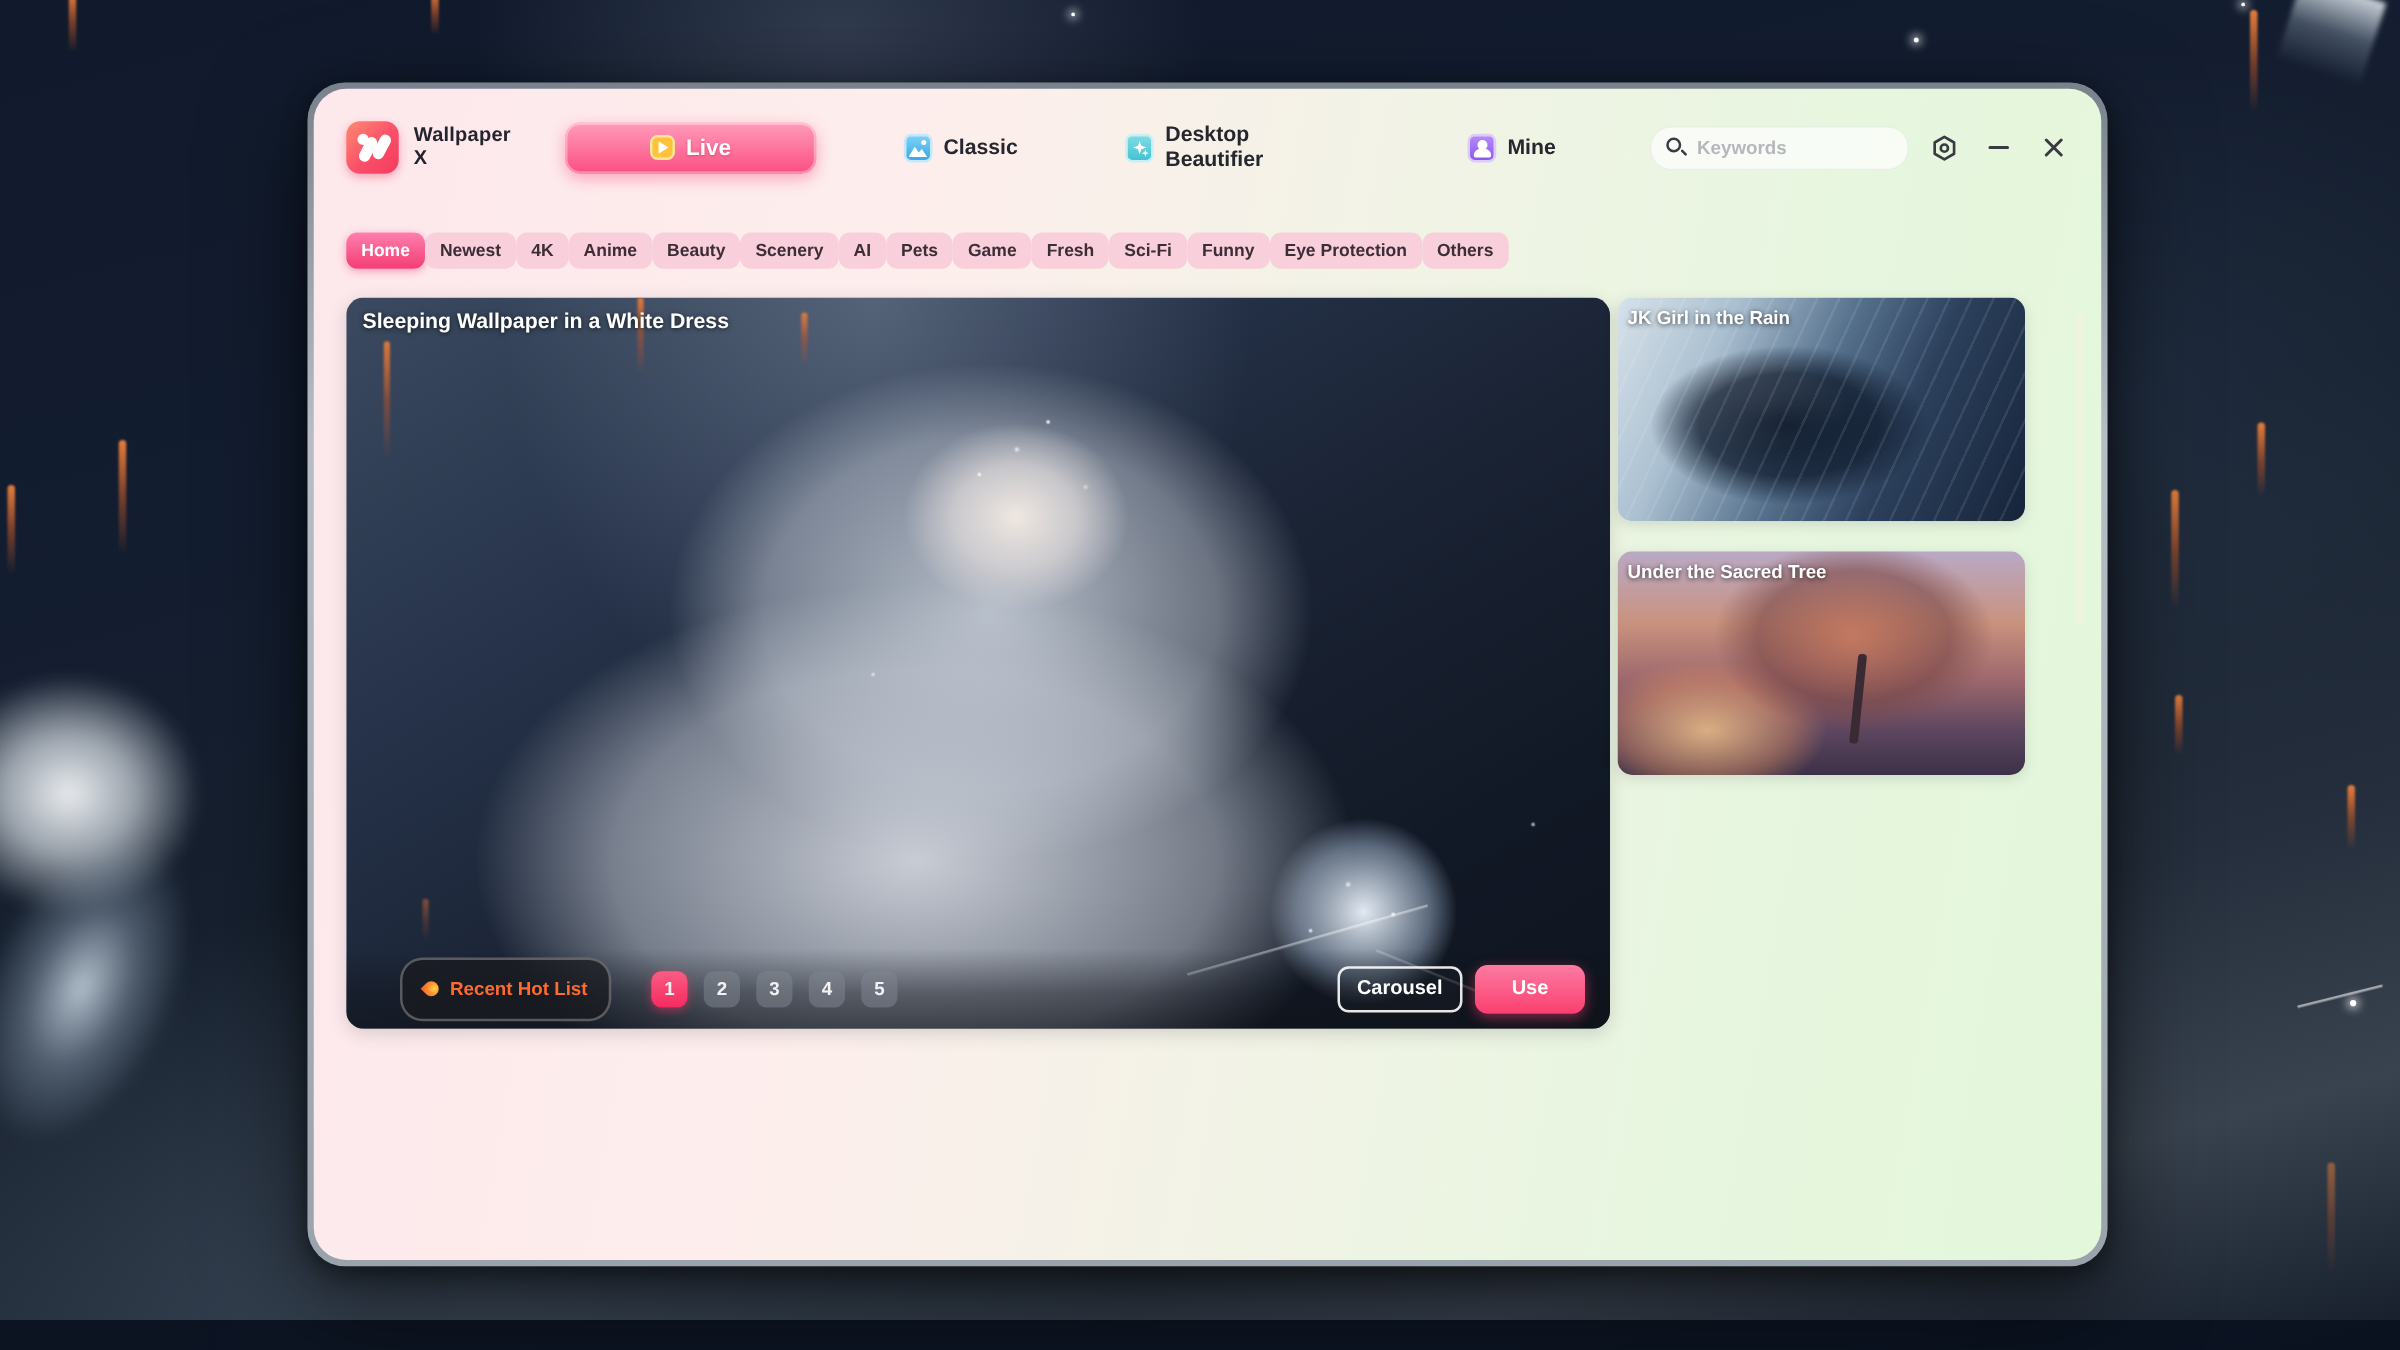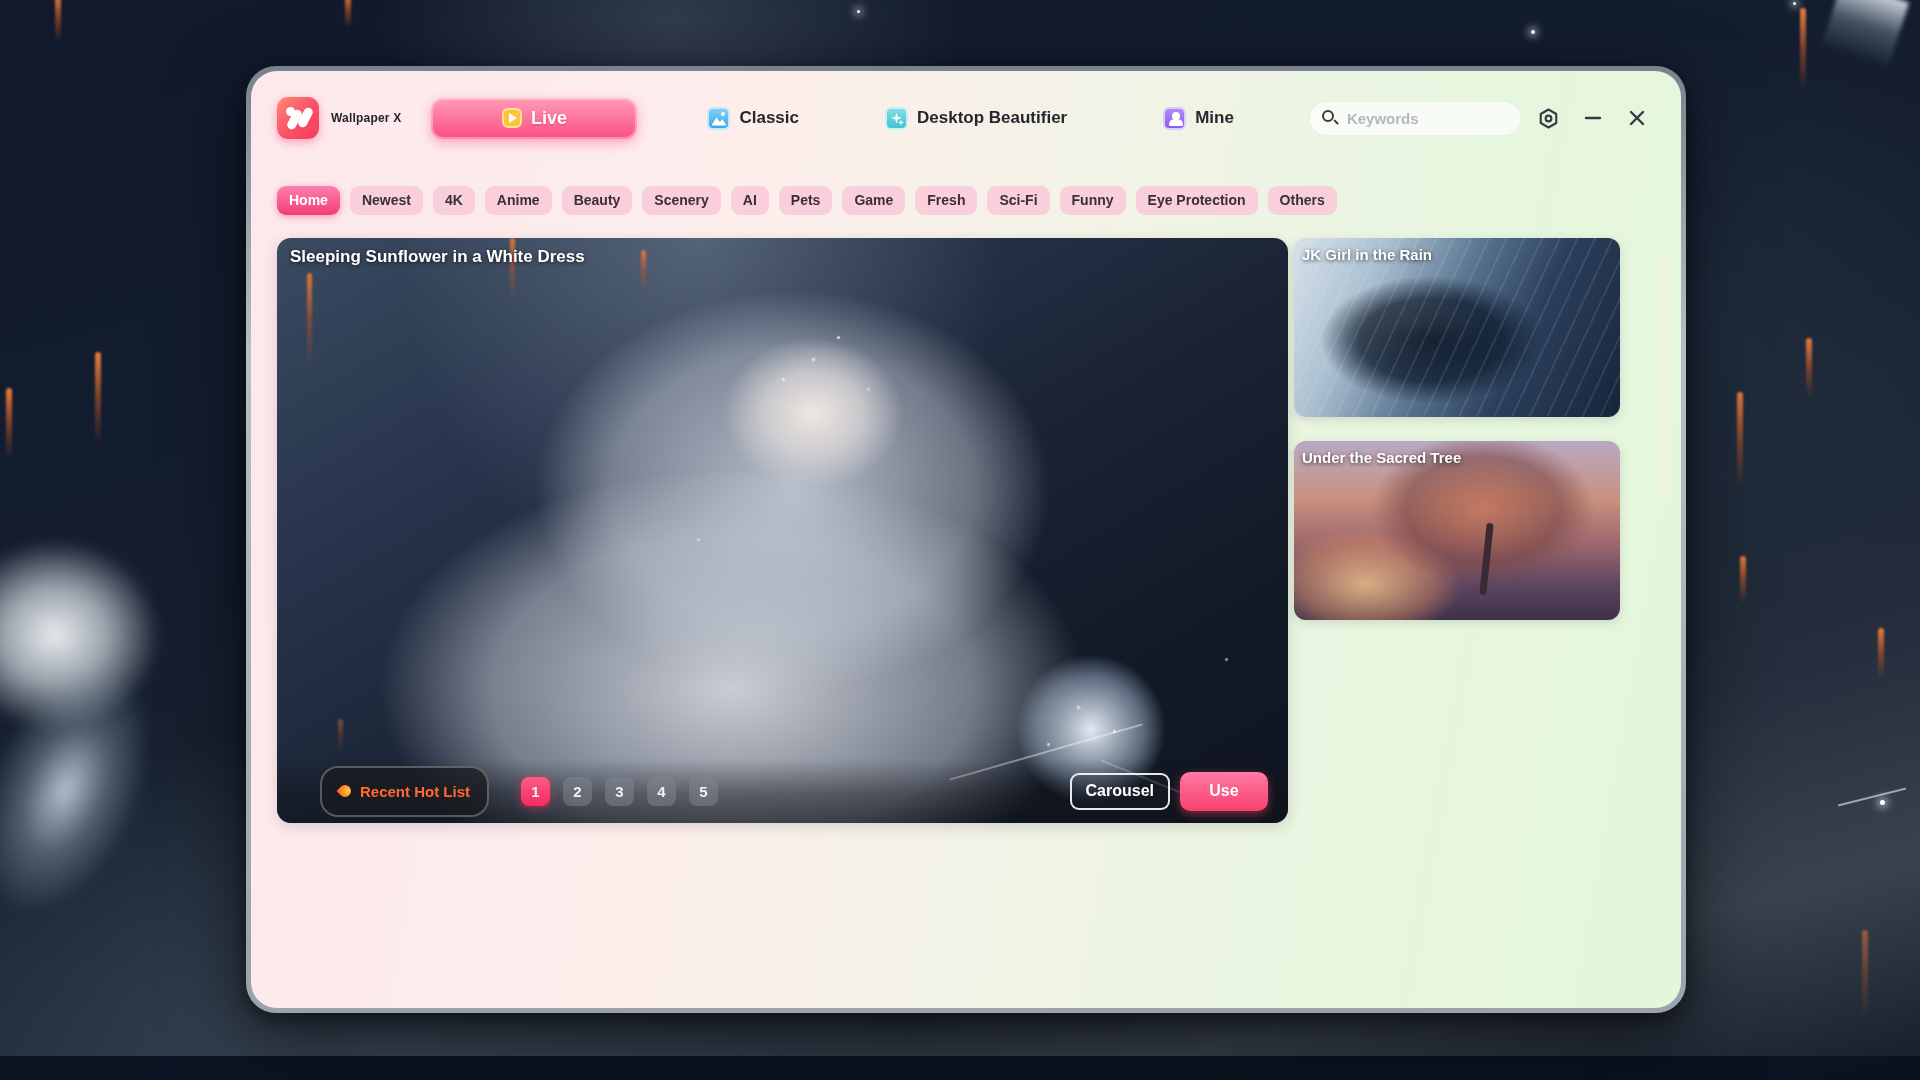--- a/index.html
+++ b/index.html
@@ -36,21 +36,21 @@
     background:linear-gradient(100deg,#fde8ec 0%,#fdeeec 32%,#f2f3e6 55%,#e7f6df 78%,#e3f7db 100%); }
 
   
   .topbar { position:absolute; left:26px; right:26px; top:25px; height:44px; display:flex; align-items:center; }
   .logo { position:relative; width:42px; height:42px; border-radius:11px; flex:0 0 auto;
     background:linear-gradient(135deg,#ff8a70 0%,#fa4f68 55%,#f63a5e 100%);
     box-shadow:0 3px 8px rgba(246,58,94,.4); }
   .logo .ldot { position:absolute; left:9px; top:10px; width:9px; height:9px; border-radius:50%; background:#fff; }
   .logo .lbar { position:absolute; width:9px; height:21px; background:#fff; border-radius:5px; transform:rotate(28deg); }
   .logo .lb1 { left:13px; top:12px; } .logo .lb2 { left:24px; top:10px; }
-  .app-title { margin-left:12px; font-size:12px; font-weight:700; color:#24242e; letter-spacing:.2px; }
+  .app-title { margin-left:12px; font-size:16px; font-weight:700; color:#24242e; letter-spacing:.2px; }
 
   .tab-live { margin-left:30px; width:206px; height:41px; border-radius:12px; display:flex; align-items:center; justify-content:center; gap:9px;
     background:linear-gradient(180deg,#ff9cba 0%,#fb4e81 100%);
     box-shadow:0 4px 12px rgba(250,78,129,.45), inset 0 0 0 2px rgba(255,255,255,.35); cursor:pointer; }
   .tab-live .play-badge { width:20px; height:20px; border-radius:6px; background:#ffc23a; border:2px solid #ffe49a;
     display:flex; align-items:center; justify-content:center; }
   .tab-live .play-tri { width:9px; height:10px; background:#fff; clip-path:polygon(12% 0%, 100% 50%, 12% 100%); margin-left:1px; }
   .tab-live .lbl { color:#fff; font-size:18px; font-weight:700; text-shadow:0 1px 2px rgba(200,40,90,.5); }
 
   .nav-item { display:flex; align-items:center; gap:9px; cursor:pointer; }
@@ -77,21 +77,21 @@
   .mag .ring { position:absolute; left:0; top:0; width:12px; height:12px; border:2.4px solid #3a3a42; border-radius:50%; }
   .mag .stem { position:absolute; left:11px; top:11px; width:6px; height:2.4px; background:#3a3a42; border-radius:2px; transform:rotate(45deg); }
   .search input { border:none; outline:none; background:transparent; font-family:"Liberation Sans",sans-serif;
     font-size:15px; color:#555; width:140px; }
   .search input::placeholder { color:#b4b8bc; font-weight:600; }
 
   .winctl { display:flex; align-items:center; margin-left:16px; gap:20px; }
   .ctl { width:24px; height:24px; display:flex; align-items:center; justify-content:center; cursor:pointer; }
 
   
-  .cats { position:absolute; left:26px; top:115px; display:flex; gap:10px; }
+  .cats { position:absolute; left:26px; top:115px; display:flex; }
   .cat { height:29px; line-height:29px; padding:0 12px; border-radius:9px; background:#f8cfda;
     color:#3c2e36; font-size:14px; font-weight:700; cursor:pointer; white-space:nowrap; }
   .cat.active { background:linear-gradient(180deg,#fd7fae 0%,#f43d74 100%); color:#fff;
     box-shadow:0 2px 7px rgba(244,61,116,.45); }
 
   
   .featured { position:absolute; left:26px; top:167px; width:1011px; height:585px; border-radius:14px; overflow:hidden;
     box-shadow:0 4px 14px rgba(60,60,70,.18); cursor:pointer; }
   .feat-art { position:absolute; inset:0;
     background:
@@ -321,21 +321,21 @@
 
     <div class="featured">
       <div class="feat-art"></div>
       <div class="fstreak" style="left:3%;top:6%;height:95px;"></div>
       <div class="fstreak" style="left:23%;top:0;height:62px;"></div>
       <div class="fstreak" style="left:36%;top:2%;height:42px;"></div>
       <div class="fstreak" style="left:6%;bottom:12%;height:34px;opacity:.5;"></div>
       <div class="feat-sparkles"></div>
       <div class="fcrack" style="right:14%;bottom:12%;width:200px;transform:rotate(-16deg);"></div>
       <div class="fcrack" style="right:8%;bottom:7%;width:110px;transform:rotate(22deg);opacity:.6;"></div>
-      <div class="feat-title">Sleeping Sunflower in a White Dress</div>
+      <div class="feat-title">Sleeping Wallpaper in a White Dress</div>
 
       <div class="fbar">
         <div class="hotpill">
           <div class="flame"></div>
           <div class="lbl">Recent Hot List</div>
         </div>
         <div class="pages">
           <div class="page active">1</div>
           <div class="page">2</div>
           <div class="page">3</div>

